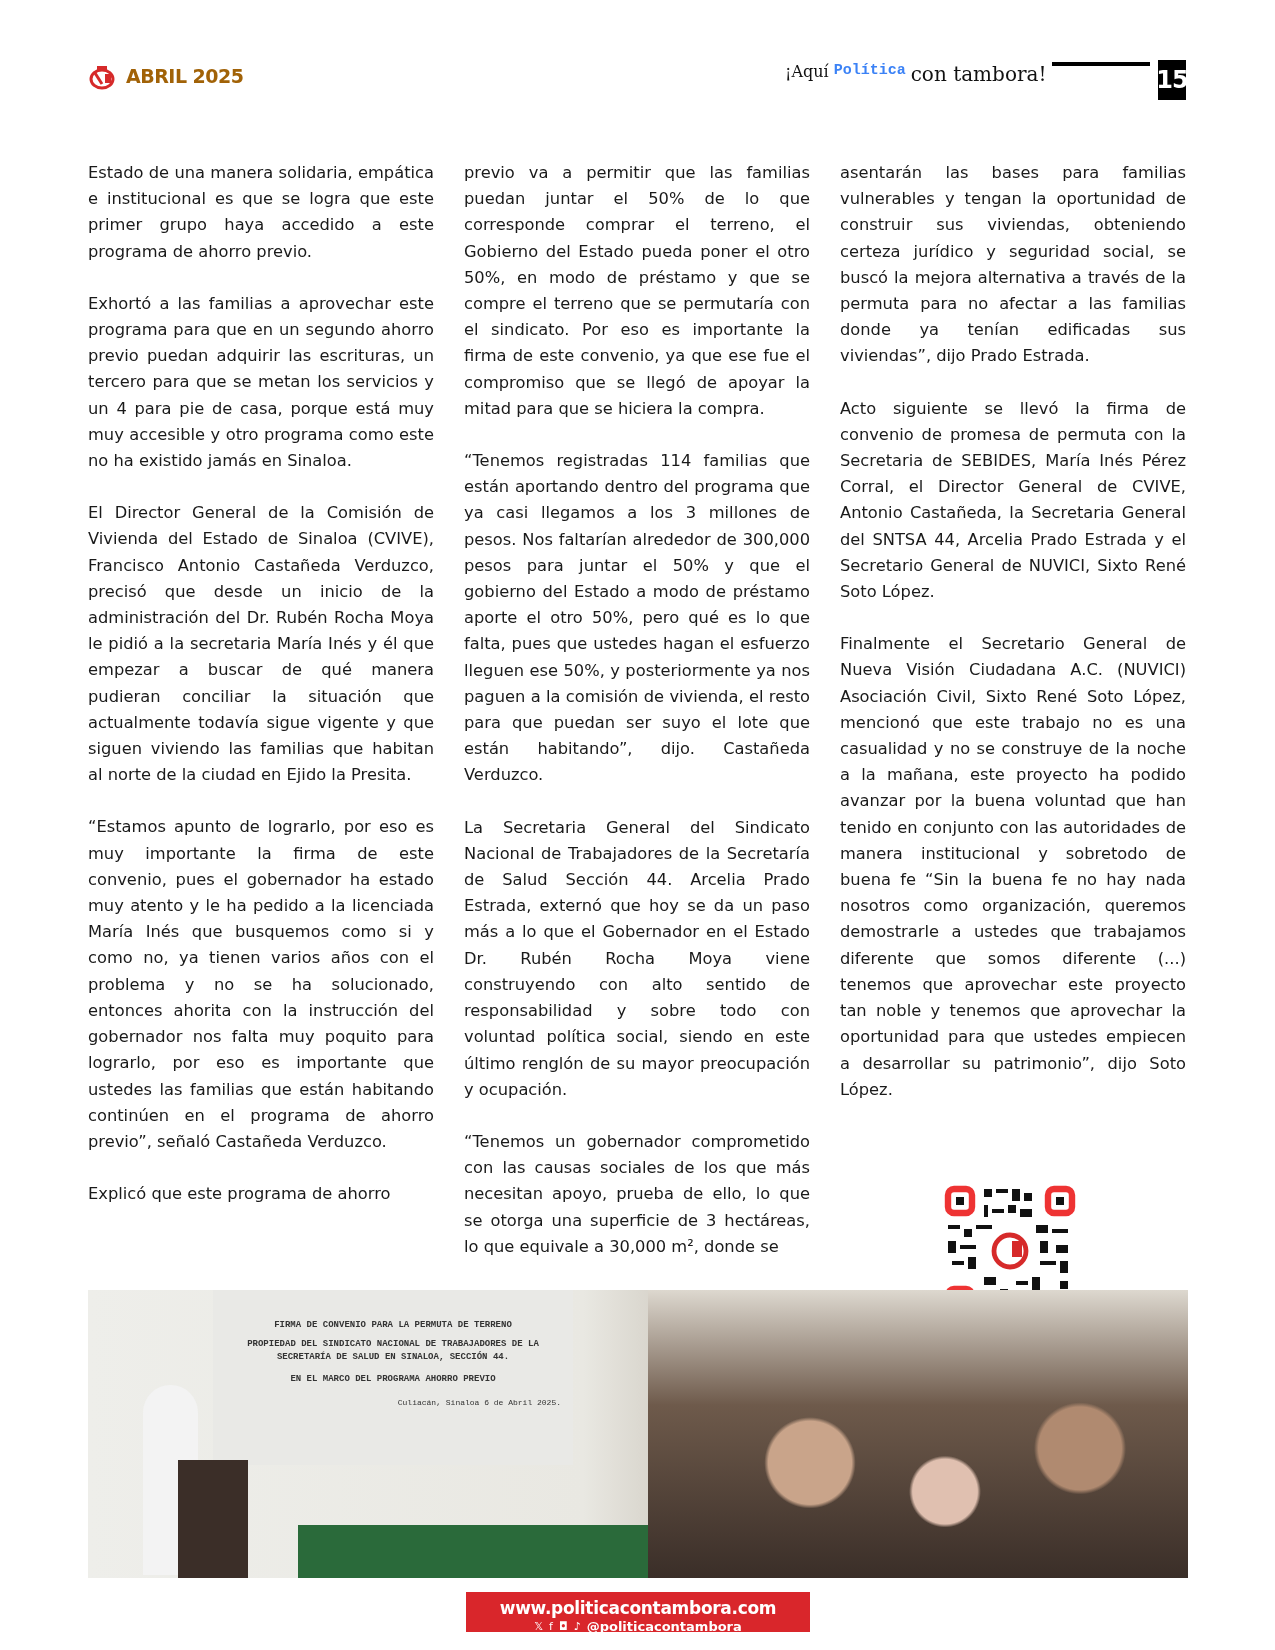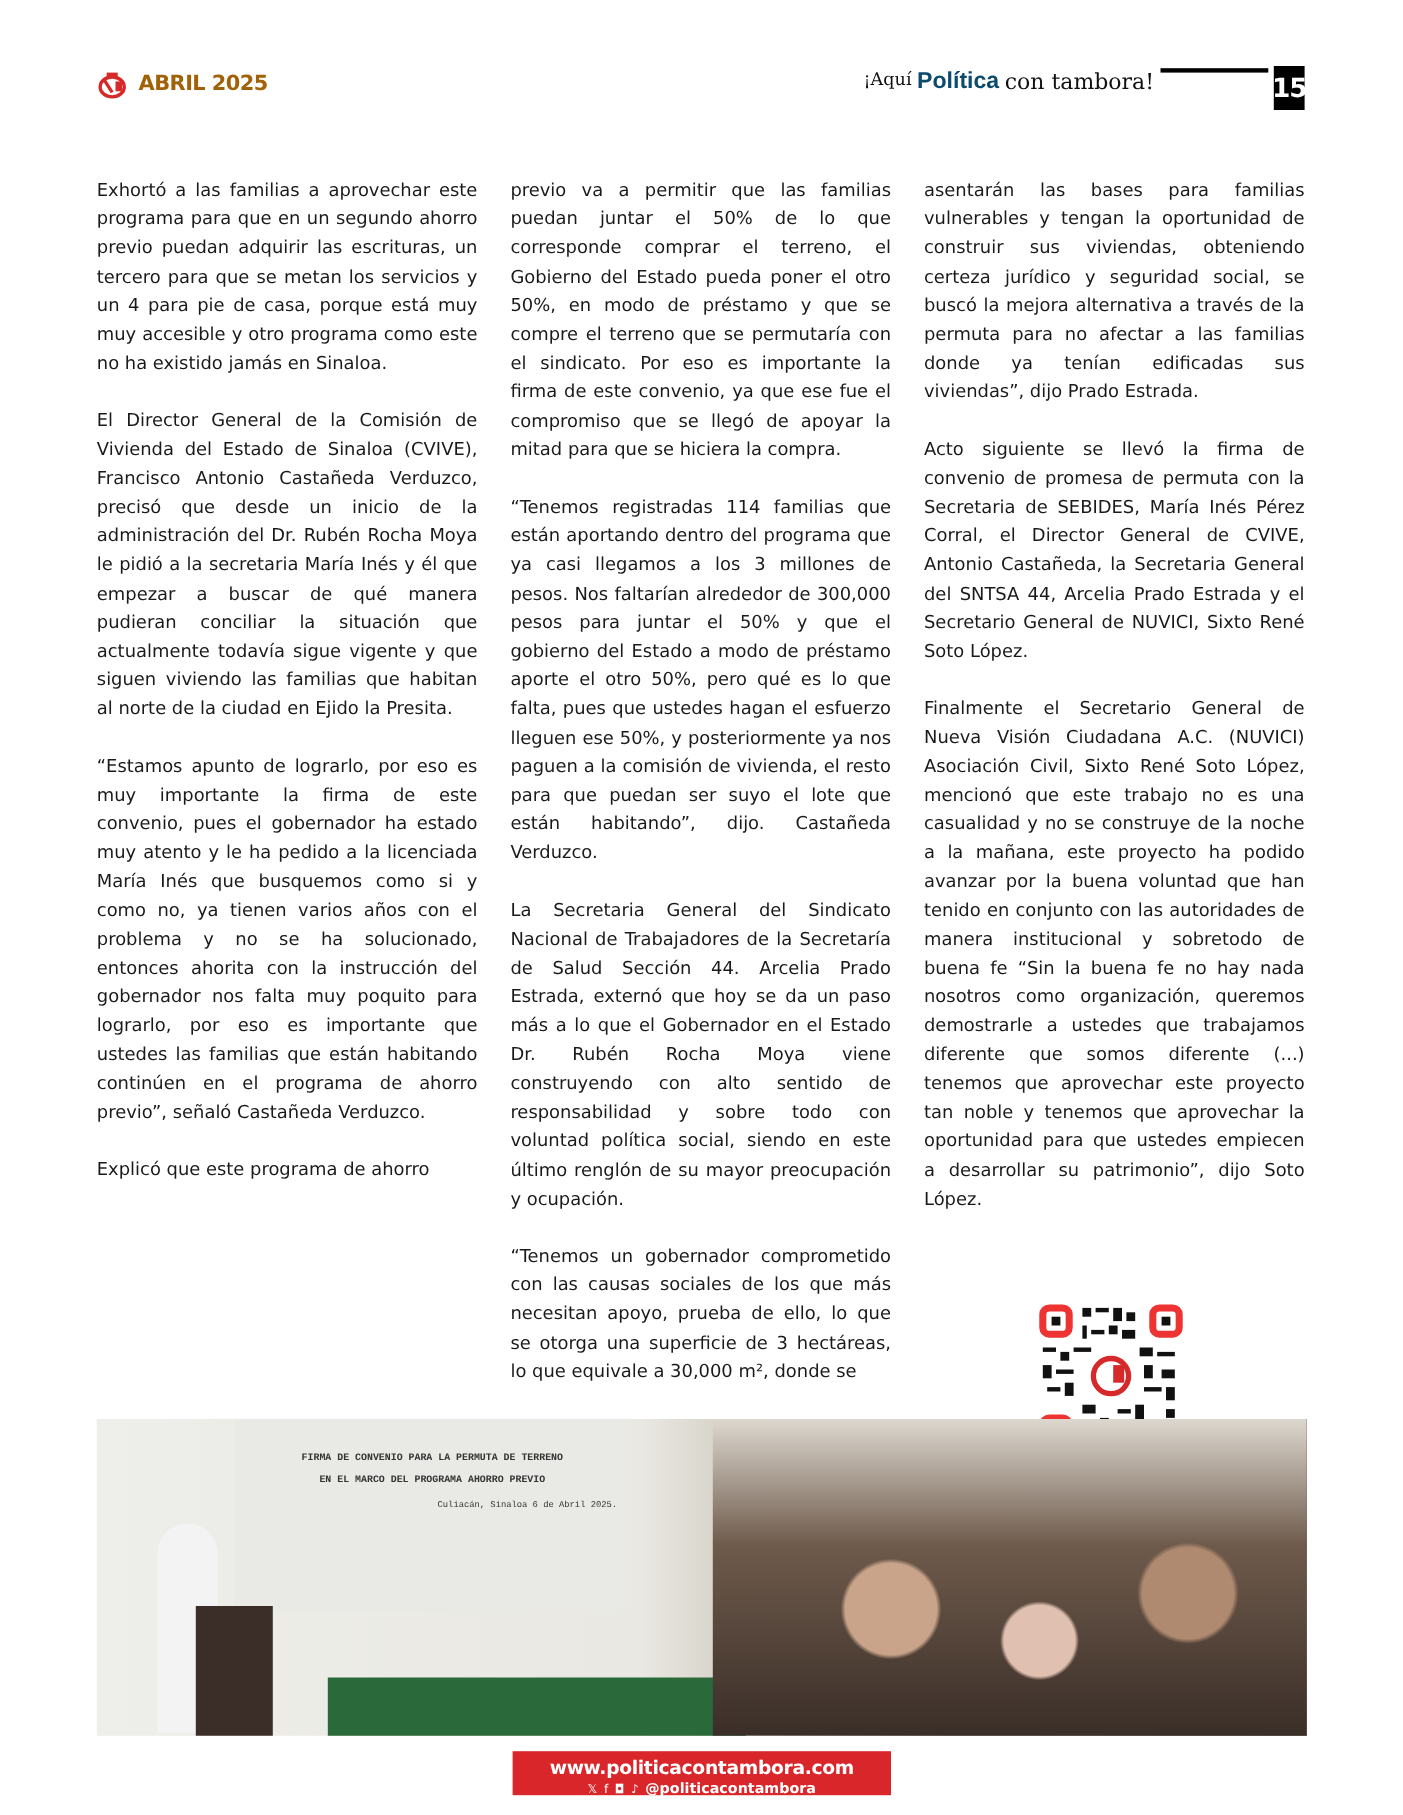--- a/index.html
+++ b/index.html
@@ -2,21 +2,21 @@
 <html><head>
 <meta charset="utf-8">
 <style>
   html,body{margin:0;padding:0;background:#fff;}
   body{width:1275px;height:1650px;position:relative;overflow:hidden;font-family:"DejaVu Sans","Liberation Sans",sans-serif;color:#1a1a1a;}
   .header-left{position:absolute;left:88px;top:62px;display:flex;align-items:center;gap:10px;}
   .logo{width:28px;height:28px;}
   .issue-date{font-family:"DejaVu Sans",sans-serif;font-weight:bold;font-size:19px;letter-spacing:-0.5px;color:#a16207;}
   .header-right{position:absolute;left:785px;top:62px;display:flex;align-items:flex-start;}
   .tag-pre{font-family:"DejaVu Serif","Liberation Serif",serif;font-size:16px;color:#111;margin-right:5px;}
-  .tag-brand{font-family:Liberation Sans, sans-serif;font-size:21px;font-weight:bold;color:#0c4a6e;margin-right:5px;}
+  .tag-brand{font-family:Liberation Mono, monospace;font-size:15px;font-weight:bold;color:#3b82f6;margin-right:5px;}
   .tag-post{font-family:"DejaVu Serif","Liberation Serif",serif;font-size:20px;color:#111;}
   .tag-line{width:98px;height:4px;background:#000;margin-left:6px;}
   .page-num{position:absolute;left:1158px;top:60px;width:28px;height:40px;background:#000;color:#fff;font-family:"DejaVu Sans",sans-serif;font-weight:bold;font-size:24px;display:flex;align-items:center;justify-content:center;letter-spacing:-1px;}
   .col{position:absolute;top:160px;width:346px;font-family:"DejaVu Sans","Liberation Sans",sans-serif;font-size:16.3px;line-height:26.2px;text-align:justify;color:#1a1a1a;}
   .col p{margin:0 0 26px 0;}
   .col1{left:88px;}
   .col2{left:464px;}
   .col3{left:840px;}
   .qr{position:absolute;left:944px;top:1185px;width:132px;height:132px;background:#fff;}
   .photo{position:absolute;left:88px;top:1290px;width:1100px;height:288px;overflow:hidden;background:linear-gradient(90deg,#eeeeea 0%,#e9e8e2 45%,#cfcac0 55%,#7a6a5c 70%,#5a4a40 100%);}
@@ -49,20 +49,21 @@
 
 <div class="header-right">
   <span class="tag-pre">¡Aquí</span>
   <span class="tag-brand">Política</span>
   <span class="tag-post">con tambora!</span>
   <span class="tag-line"></span>
 </div>
 <div class="page-num">15</div>
 
 <div class="col col1">
+  <p>Estado de una manera solidaria, empática e institucional es que se logra que este primer grupo haya accedido a este programa de ahorro previo.</p>
   <p>Exhortó a las familias a aprovechar este programa para que en un segundo ahorro previo puedan adquirir las escrituras, un tercero para que se metan los servicios y un 4 para pie de casa, porque está muy muy accesible y otro programa como este no ha existido jamás en Sinaloa.</p>
   <p>El Director General de la Comisión de Vivienda del Estado de Sinaloa (CVIVE), Francisco Antonio Castañeda Verduzco, precisó que desde un inicio de la administración del Dr. Rubén Rocha Moya le pidió a la secretaria María Inés y él que empezar a buscar de qué manera pudieran conciliar la situación que actualmente todavía sigue vigente y que siguen viviendo las familias que habitan al norte de la ciudad en Ejido la Presita.</p>
   <p>“Estamos apunto de lograrlo, por eso es muy importante la firma de este convenio, pues el gobernador ha estado muy atento y le ha pedido a la licenciada María Inés que busquemos como si y como no, ya tienen varios años con el problema y no se ha solucionado, entonces ahorita con la instrucción del gobernador nos falta muy poquito para lograrlo, por eso es importante que ustedes las familias que están habitando continúen en el programa de ahorro previo”, señaló Castañeda Verduzco.</p>
   <p>Explicó que este programa de ahorro</p>
 </div>
 
 <div class="col col2">
   <p>previo va a permitir que las familias puedan juntar el 50% de lo que corresponde comprar el terreno, el Gobierno del Estado pueda poner el otro 50%, en modo de préstamo y que se compre el terreno que se permutaría con el sindicato. Por eso es importante la firma de este convenio, ya que ese fue el compromiso que se llegó de apoyar la mitad para que se hiciera la compra.</p>
   <p>“Tenemos registradas 114 familias que están aportando dentro del programa que ya casi llegamos a los 3 millones de pesos. Nos faltarían alrededor de 300,000 pesos para juntar el 50% y que el gobierno del Estado a modo de préstamo aporte el otro 50%, pero qué es lo que falta, pues que ustedes hagan el esfuerzo lleguen ese 50%, y posteriormente ya nos paguen a la comisión de vivienda, el resto para que puedan ser suyo el lote que están habitando”, dijo. Castañeda Verduzco.</p>
   <p>La Secretaria General del Sindicato Nacional de Trabajadores de la Secretaría de Salud Sección 44. Arcelia Prado Estrada, externó que hoy se da un paso más a lo que el Gobernador en el Estado Dr. Rubén Rocha Moya viene construyendo con alto sentido de responsabilidad y sobre todo con voluntad política social, siendo en este último renglón de su mayor preocupación y ocupación.</p>
@@ -119,20 +120,21 @@
       <rect x="28" y="3" width="2" height="2"></rect>
       <rect x="3" y="28" width="2" height="2"></rect>
     </g>
   <circle cx="16.5" cy="16.5" r="4" fill="none" stroke="#d62a2a" stroke-width="1.2"></circle>
   <rect x="17" y="14" width="2.5" height="4" fill="#d62a2a"></rect>
 </svg>
 
 <div class="photo">
   <div class="banner">
     <div class="b1">FIRMA DE CONVENIO PARA LA PERMUTA DE TERRENO</div>
+    <div class="b2">PROPIEDAD DEL SINDICATO NACIONAL DE TRABAJADORES DE LA SECRETARÍA DE SALUD EN SINALOA, SECCIÓN 44.</div>
     <div class="b3">EN EL MARCO DEL PROGRAMA AHORRO PREVIO</div>
     <div class="b4">Culiacán, Sinaloa 6 de Abril 2025.</div>
   </div>
   <div class="speaker"></div>
   <div class="podium"></div>
   <div class="table"></div>
   <div class="crowd"></div>
 </div>
 
 <div class="footer">

